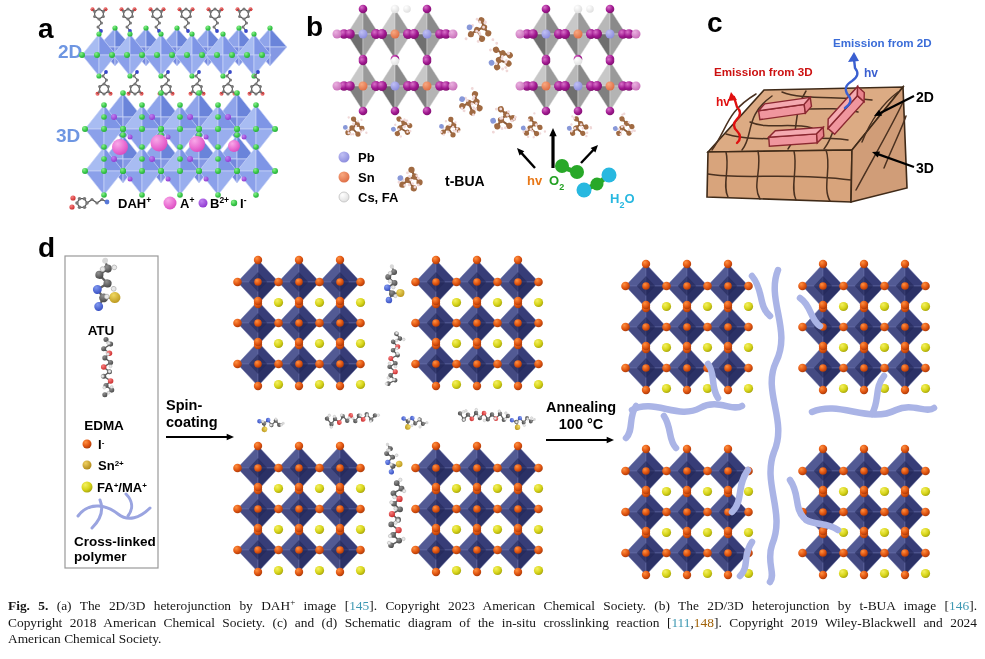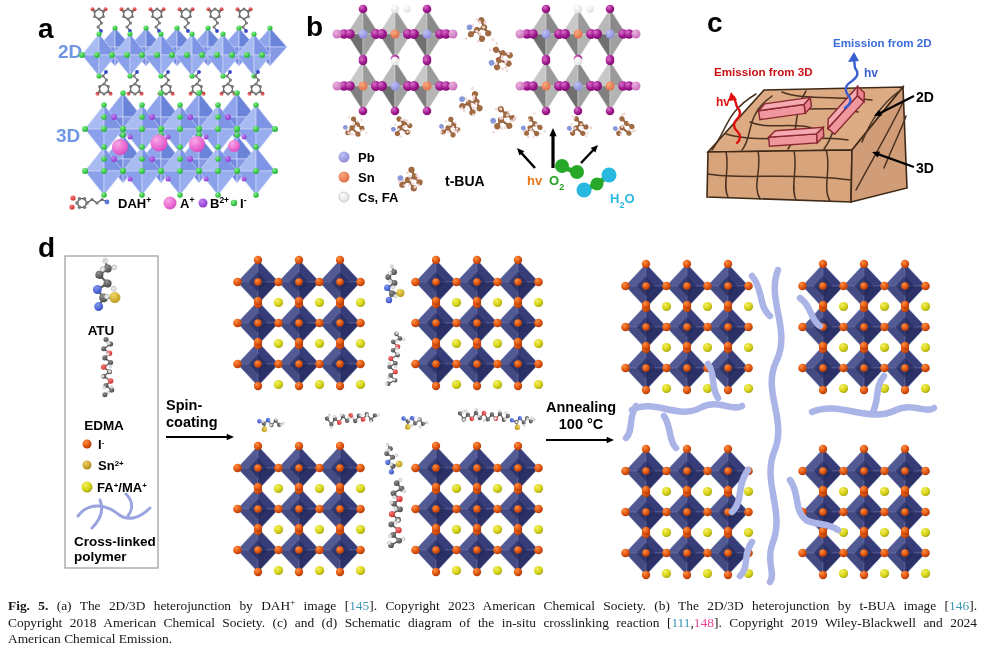--- a/index.html
+++ b/index.html
@@ -2238,15 +2238,15 @@
         <path d="M800,298 C812,306 810,320 820,326" fill="none" stroke="#aab4e6" stroke-width="6.5" stroke-linecap="round" stroke-linejoin="round"></path>
         <path d="M748,470 C736,486 744,500 732,512" fill="none" stroke="#aab4e6" stroke-width="6.5" stroke-linecap="round" stroke-linejoin="round"></path>
         <path d="M790,480 C800,494 794,508 804,518" fill="none" stroke="#aab4e6" stroke-width="6.5" stroke-linecap="round" stroke-linejoin="round"></path>
         <path d="M752,542 C742,556 750,566 740,576" fill="none" stroke="#aab4e6" stroke-width="6.5" stroke-linecap="round" stroke-linejoin="round"></path>
         <path d="M806,520 C818,526 826,522 838,530" fill="none" stroke="#aab4e6" stroke-width="6.5" stroke-linecap="round" stroke-linejoin="round"></path>
         <path d="M664,416 C672,428 668,440 676,448" fill="none" stroke="#aab4e6" stroke-width="6.5" stroke-linecap="round" stroke-linejoin="round"></path>
         <path d="M718,398 C710,386 716,374 708,364" fill="none" stroke="#aab4e6" stroke-width="6.5" stroke-linecap="round" stroke-linejoin="round"></path>
       </svg></div>
 <div id="cap">
       <div class="jl"><b>Fig. 5.</b> (a) The 2D/3D heterojunction by DAH<sup>+</sup> image [<span style="color:#3d98b2">145</span>]. Copyright 2023 American Chemical Society. (b) The 2D/3D heterojunction by t-BUA image [<span style="color:#3d98b2">146</span>].</div>
-      <div class="jl">Copyright 2018 American Chemical Society. (c) and (d) Schematic diagram of the in-situ crosslinking reaction [<span style="color:#3d98b2">111</span>,<span style="color:#ec4899">148</span>]. Copyright 2019 Wiley-Blackwell and 2024</div>
-      <div>American Chemical Emission.</div>
+      <div class="jl">Copyright 2018 American Chemical Society. (c) and (d) Schematic diagram of the in-situ crosslinking reaction [<span style="color:#3d98b2">111</span>,<span style="color:#a16207">148</span>]. Copyright 2019 Wiley-Blackwell and 2024</div>
+      <div>American Chemical Society.</div>
     </div>
 </div>
 </body></html>

